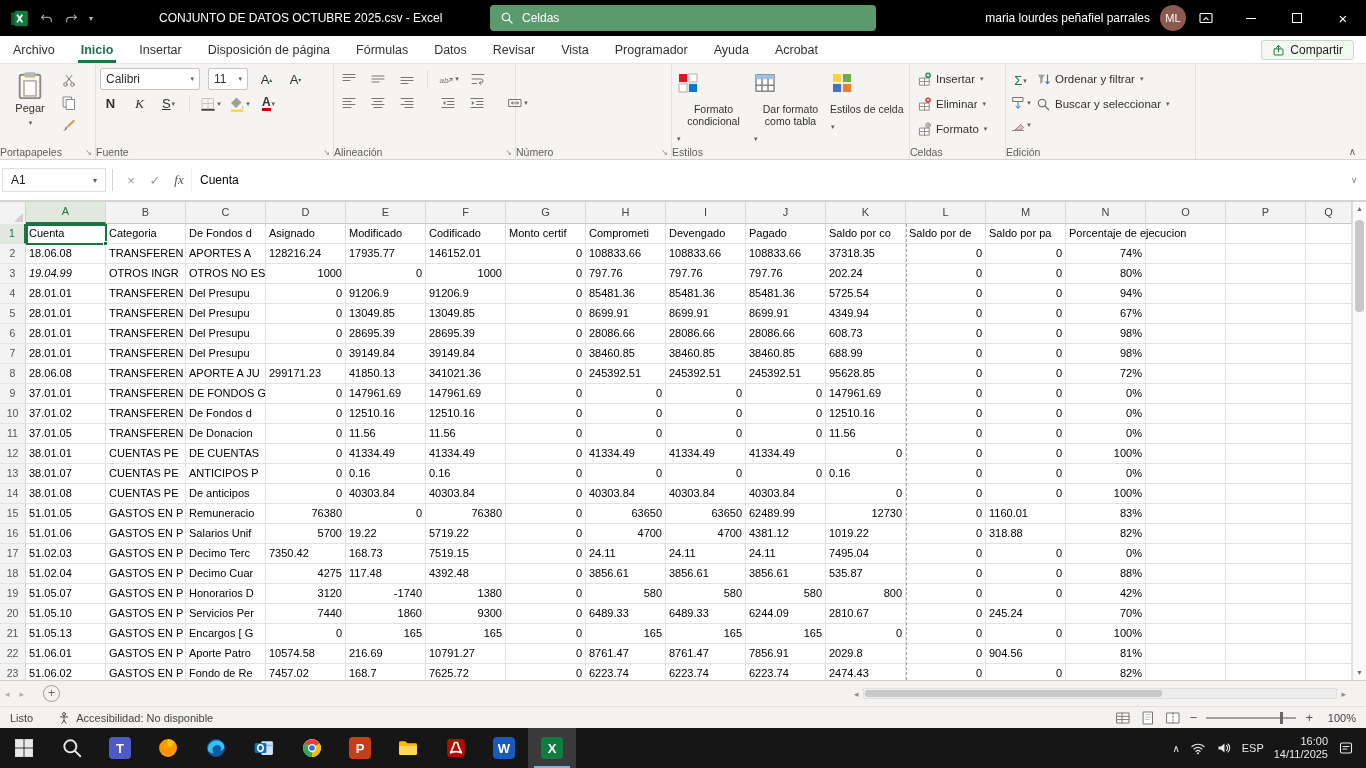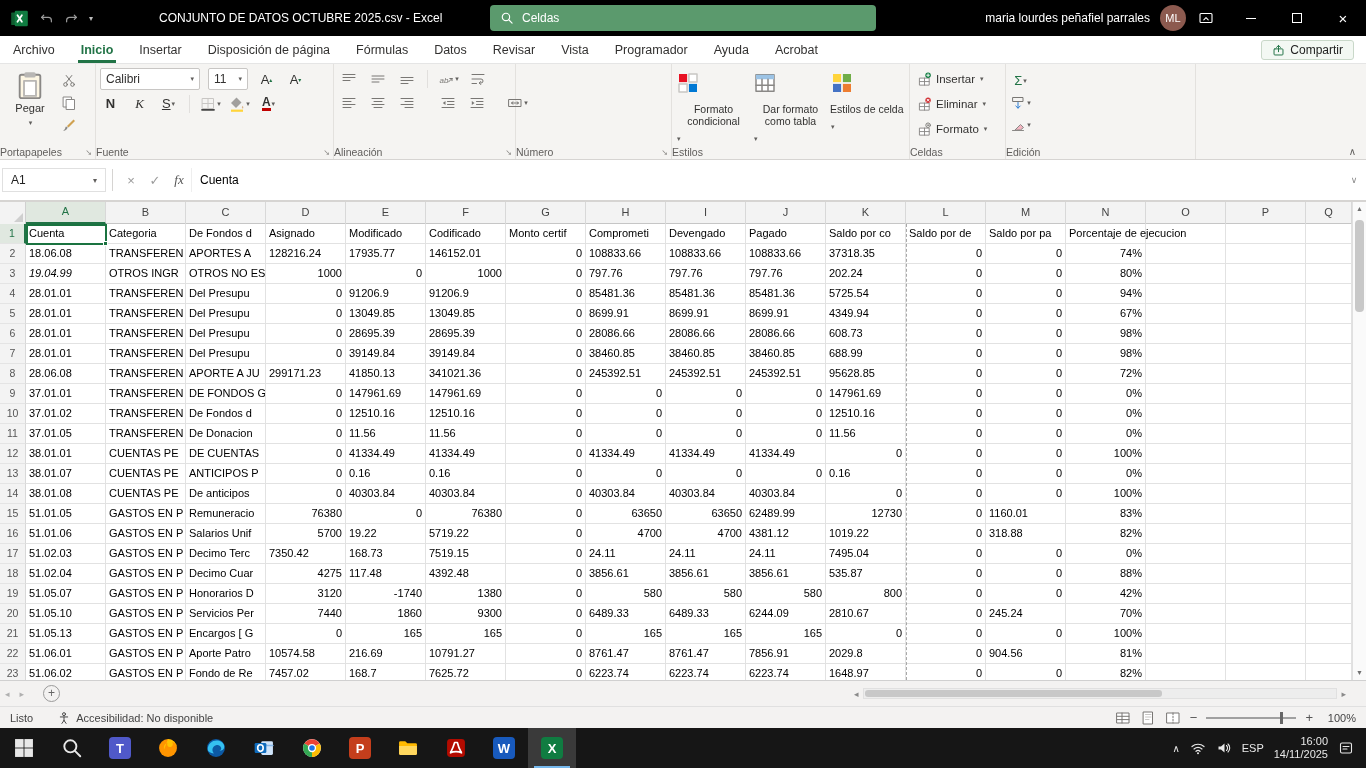--- a/index.html
+++ b/index.html
@@ -460,20 +460,38 @@
               <span class="caret">▾</span>
             </span>
           <span class="sbtn">
               <span class="ic16"><svg viewBox="0 0 16 16" width="100%" height="100%" stroke-linecap="round" stroke-linejoin="round">
                   <path d="M5 13 L10.5 7.5 L13.5 10.5 L10.5 13 H7 Z" fill="#f4b6c2" stroke="#8a8886"></path>
                   <path d="M2.5 13.5 H13.5" stroke="#8a8886"></path>
                 </svg></span>
               <span class="caret">▾</span>
             </span>
         </div>
+        <div class="rg-body col" style="height:auto">
+          <div class="rowbtn">
+              <span class="ic16"><svg viewBox="0 0 16 16" width="100%" height="100%" stroke-linecap="round" stroke-linejoin="round">
+                  <path d="M2 2.8 H9.5 L7 6.3 V11 L4.5 12.8 V6.3 Z" fill="#a19f9d"></path>
+                  <path d="M12.3 3 V12.3 M12.3 12.3 L10.5 10.5 M12.3 12.3 L14.1 10.5" stroke="#2b7cd3" fill="none" stroke-width="1.2"></path>
+                </svg></span>
+              <span>Ordenar y filtrar</span>
+              <span class="caret">▾</span>
+            </div>
+          <div class="rowbtn">
+              <span class="ic16"><svg viewBox="0 0 16 16" width="100%" height="100%" stroke-linecap="round" stroke-linejoin="round">
+                  <circle cx="6.5" cy="6.5" r="4" fill="none" stroke="#797774" stroke-width="1.3"></circle>
+                  <path d="M9.4 9.4 L13.5 13.5" stroke="#797774" stroke-width="1.5"></path>
+                </svg></span>
+              <span>Buscar y seleccionar</span>
+              <span class="caret">▾</span>
+            </div>
+        </div>
       </div>
       <span class="rg-label">Edición</span>
     </div>
 
 
     <span class="collapse-ribbon">∧</span>
   </div>
 
   <div class="formulabar">
     <div class="namebox">
@@ -957,21 +975,21 @@
         <div class="cell" style="width: 80px;">51.06.02</div>
         <div class="cell" style="width: 80px;">GASTOS EN P</div>
         <div class="cell" style="width: 80px;">Fondo de Re</div>
         <div class="cell" style="width: 80px;">7457.02</div>
         <div class="cell" style="width: 80px;">168.7</div>
         <div class="cell" style="width: 80px;">7625.72</div>
         <div class="cell num" style="width: 80px;">0</div>
         <div class="cell" style="width: 80px;">6223.74</div>
         <div class="cell" style="width: 80px;">6223.74</div>
         <div class="cell" style="width: 80px;">6223.74</div>
-        <div class="cell" style="width: 80px;">1648.97</div>
+        <div class="cell" style="width: 80px;">2474.43</div>
         <div class="cell num" style="width: 80px;">0</div>
         <div class="cell num" style="width: 80px;">0</div>
         <div class="cell num spill" style="width: 80px;">82%</div>
         <div class="cell" style="width: 80px;"></div>
         <div class="cell" style="width: 80px;"></div>
         <div class="cell" style="width: 46px;"></div>
       </div>
       <div class="pagebreak-line"></div>
       <div class="sel-overlay">
         <div class="sel-handle"></div>

